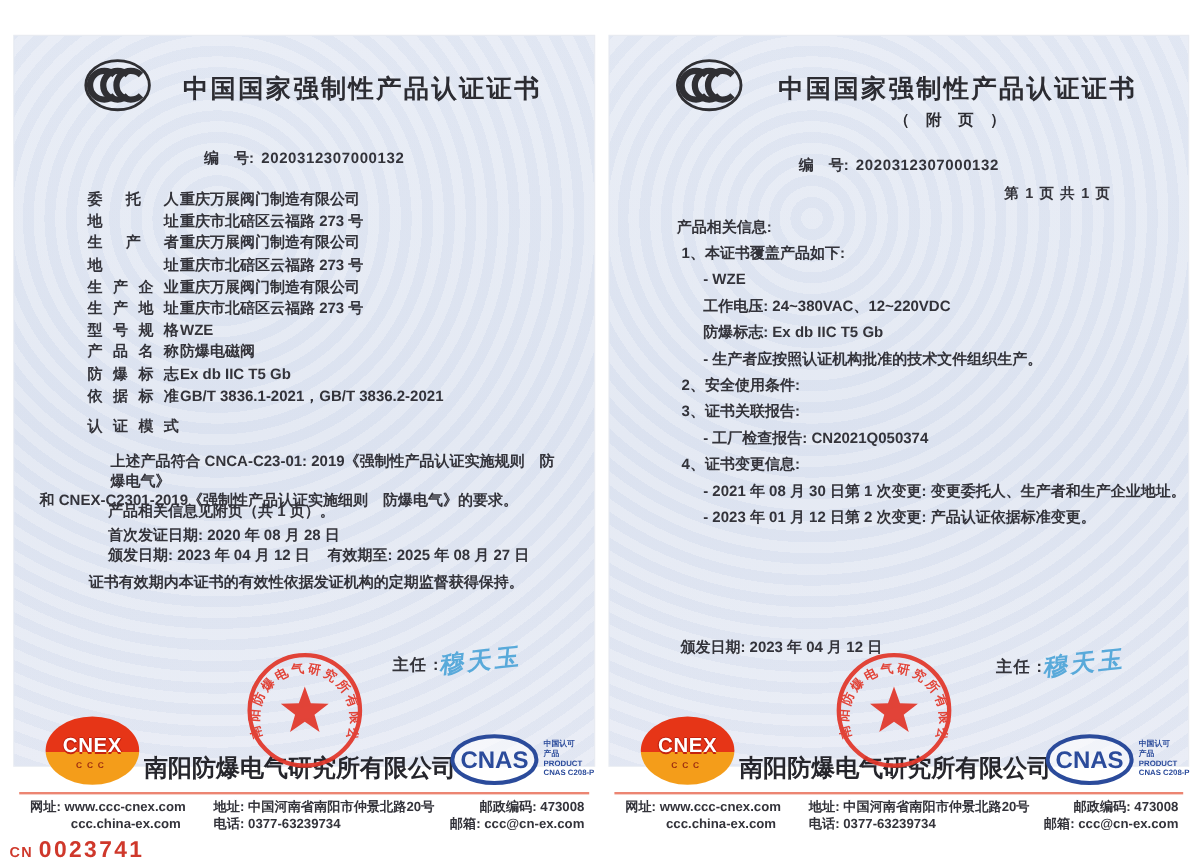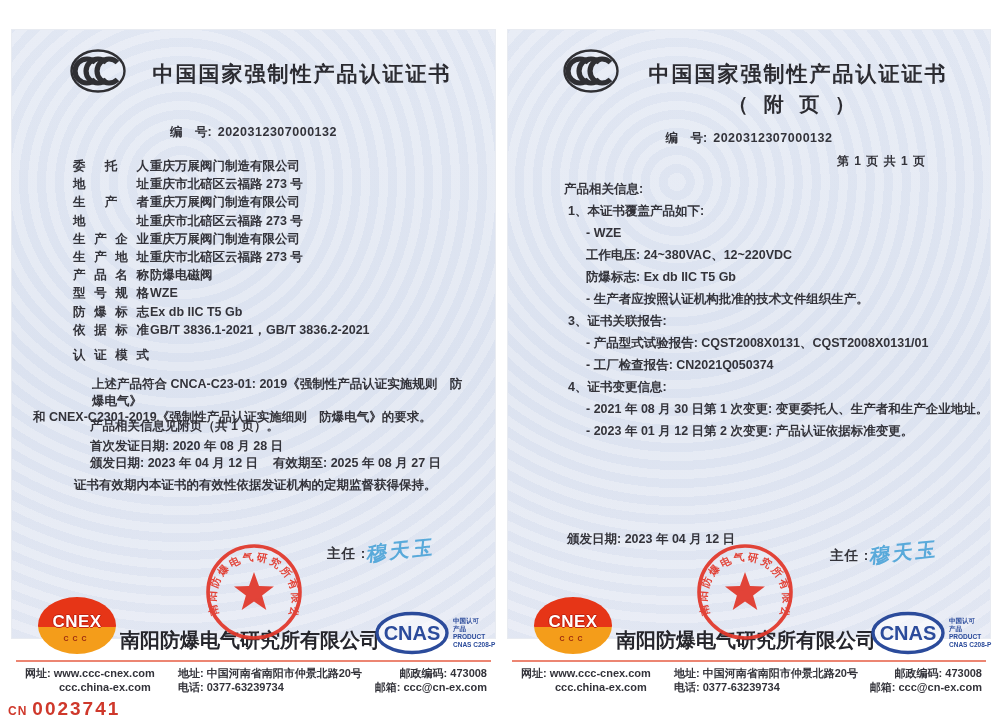--- a/index.html
+++ b/index.html
@@ -13,21 +13,21 @@
       linear-gradient(180deg,#e5eaf4 0%, #dfe5f1 55%, #e6eaf4 100%);
     box-shadow:0 0 0 1px rgba(165,175,200,.25);
   }
   .cert-left { left:12px; }
   .cert-right { left:508px; width:482px; }
 
   .ccc-logo { position:absolute; left:57px; top:18px; width:58px; height:46px; }
   .cert-right .ccc-logo { left:54px; }
 
   .cert-title { position:absolute; left:118px; top:30px; width:344px; text-align:center; font-size:21px; font-weight:bold; letter-spacing:2px; color:#2c2c32; white-space:nowrap; }
-  .cert-subtitle { position:absolute; left:114px; top:61px; width:344px; text-align:center; font-size:20px; font-weight:bold; letter-spacing:5px; color:#2c2c32; }
+  .cert-subtitle { position:absolute; left:114px; top:61px; width:344px; text-align:center; font-size:13px; font-weight:bold; letter-spacing:5px; color:#2c2c32; }
 
   .certno { position:absolute; left:0; top:94px; width:100%; text-align:center; font-size:12.5px; }
   .cert-right .certno { top:100px; }
   .certno-label { font-weight:bold; margin-right:6px; }
   .certno-value { font-weight:600; letter-spacing:.5px; }
 
   .pagenote { position:absolute; right:64px; top:123px; font-size:12px; font-weight:600; letter-spacing:1px; }
 
   
   .fields { position:absolute; left:61px; top:127px; }
@@ -127,26 +127,26 @@
       </div>
     <div class="frow">
         <span class="flabel">生产企业</span>
         <span class="fvalue">重庆万展阀门制造有限公司</span>
       </div>
     <div class="frow">
         <span class="flabel">生产地址</span>
         <span class="fvalue">重庆市北碚区云福路 273 号</span>
       </div>
     <div class="frow">
+        <span class="flabel">型号规格</span>
+        <span class="fvalue">WZE</span>
+      </div>
+    <div class="frow">
         <span class="flabel">产品名称</span>
         <span class="fvalue">防爆电磁阀</span>
-      </div>
-    <div class="frow">
-        <span class="flabel">型号规格</span>
-        <span class="fvalue">WZE</span>
       </div>
     <div class="frow">
         <span class="flabel">防爆标志</span>
         <span class="fvalue">Ex db IIC T5 Gb</span>
       </div>
     <div class="frow">
         <span class="flabel">依据标准</span>
         <span class="fvalue">GB/T 3836.1-2021，GB/T 3836.2-2021</span>
       </div>
   </div>
@@ -241,22 +241,22 @@
   <div class="pagenote">第 1 页 共 1 页</div>
 
   <div class="section-title">产品相关信息:</div>
 
   <div class="rlines">
     <div class="rline">1、本证书覆盖产品如下:</div>
     <div class="rline ind2">- WZE</div>
     <div class="rline ind2">工作电压: 24~380VAC、12~220VDC</div>
     <div class="rline ind2">防爆标志: Ex db IIC T5 Gb</div>
     <div class="rline ind2">- 生产者应按照认证机构批准的技术文件组织生产。</div>
+    <div class="rline">2、安全使用条件:</div>
     <div class="rline">3、证书关联报告:</div>
-    <div class="rline ind2">- 产品型式试验报告: CQST2008X0131、CQST2008X0131/01</div>
     <div class="rline ind2">- 工厂检查报告: CN2021Q050374</div>
     <div class="rline">4、证书变更信息:</div>
     <div class="rline ind2">- 2021 年 08 月 30 日第 1 次变更: 变更委托人、生产者和生产企业地址。</div>
     <div class="rline ind2">- 2023 年 01 月 12 日第 2 次变更: 产品认证依据标准变更。</div>
   </div>
 
   <div class="r-issue">颁发日期: 2023 年 04 月 12 日</div>
 
   <div class="director">
     <span>主任 :</span>

